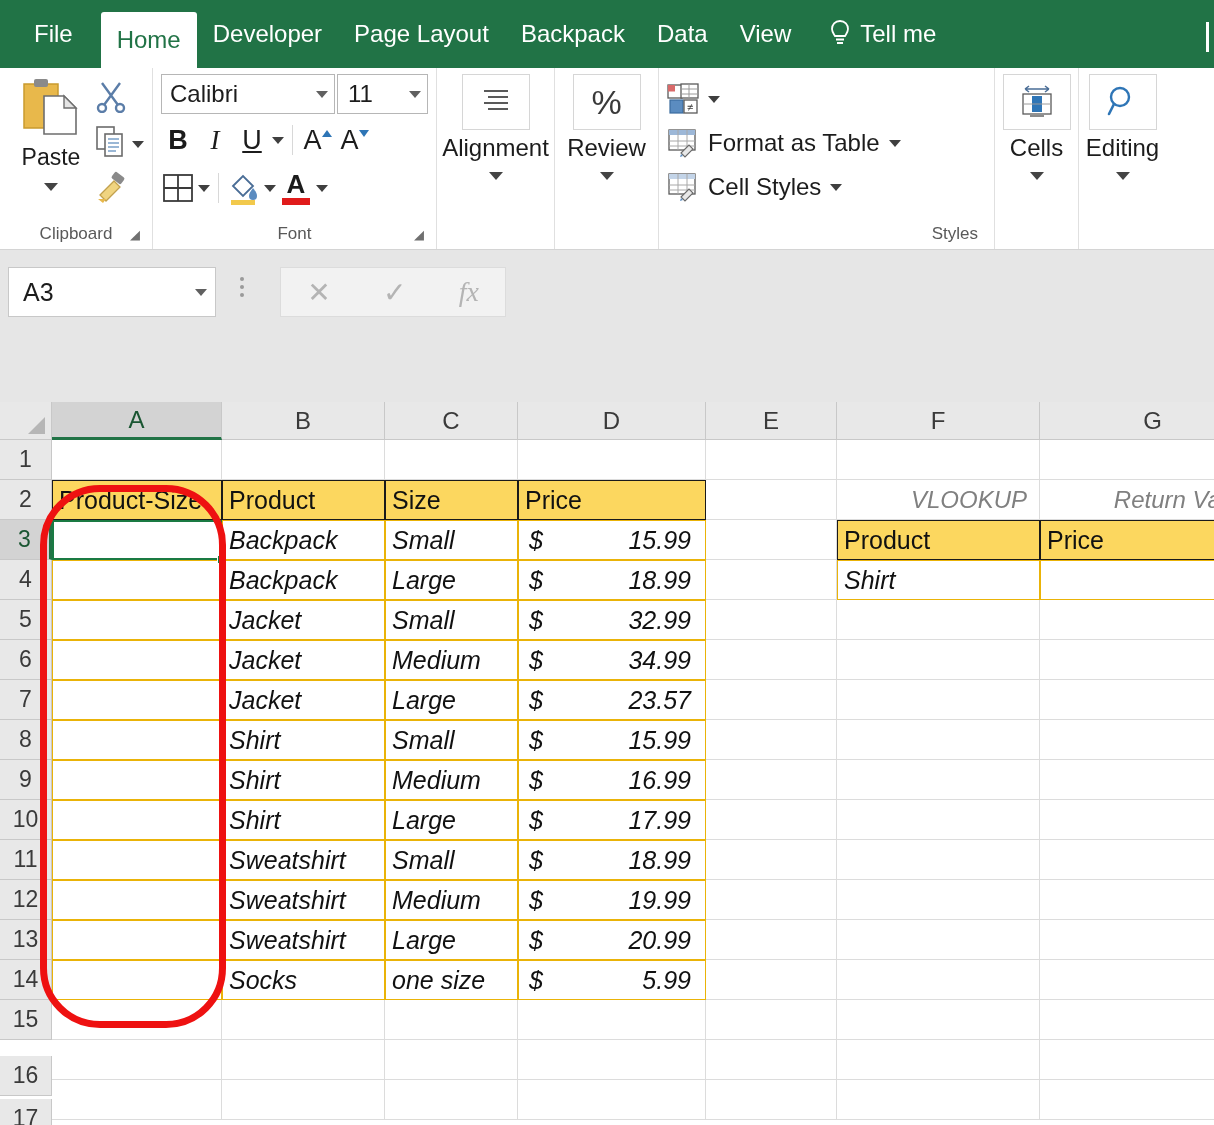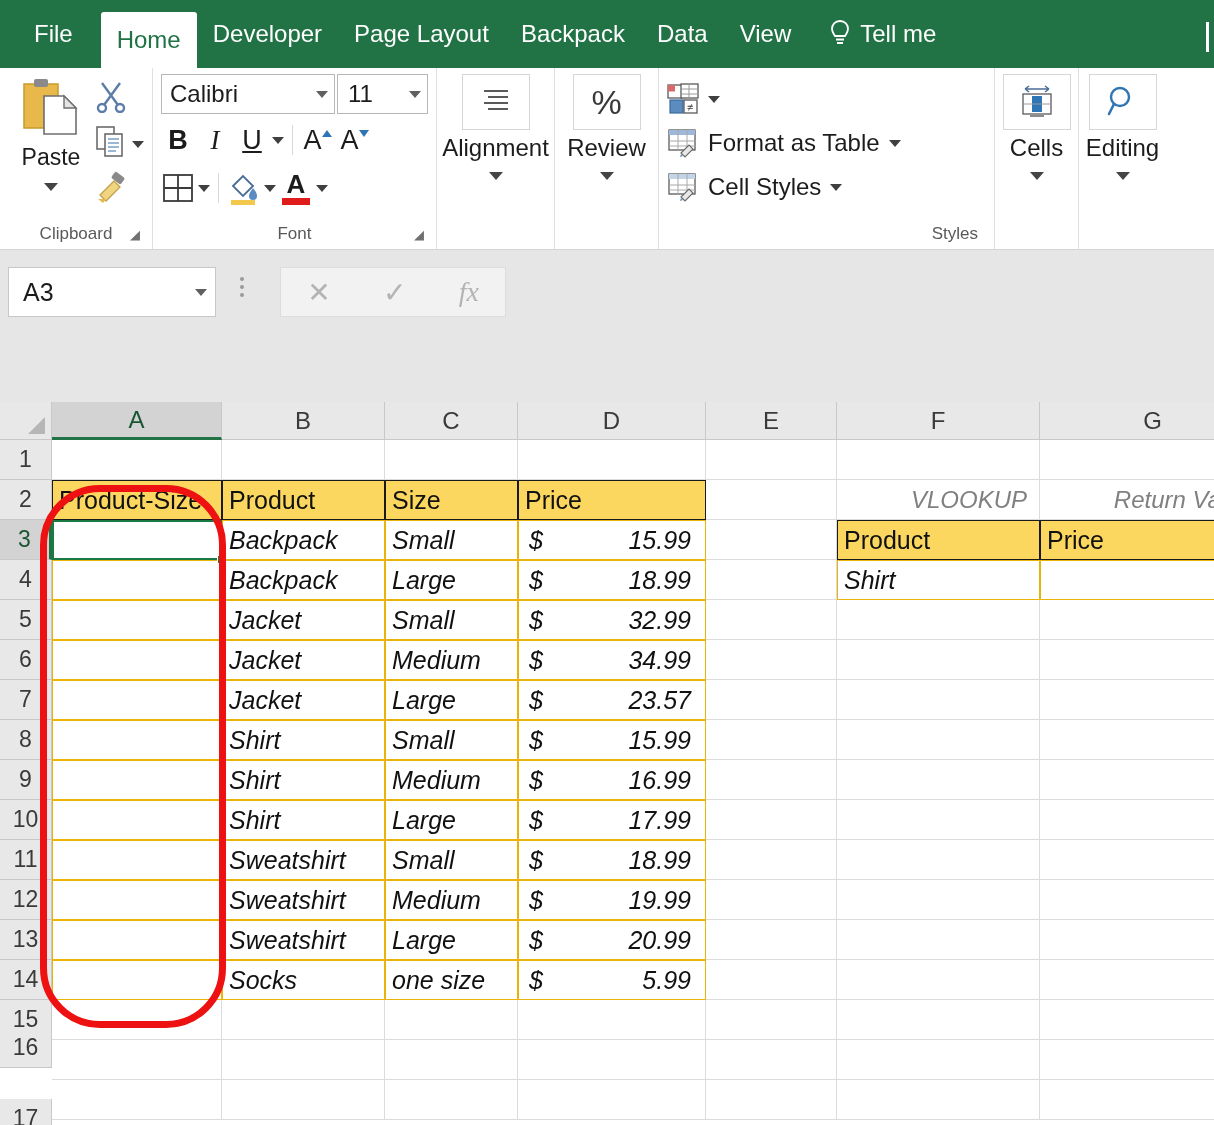--- a/index.html
+++ b/index.html
@@ -504,21 +504,21 @@
         <div class="rowhdr" style="top: 200px; height: 40px;">6</div>
         <div class="rowhdr" style="top: 240px; height: 40px;">7</div>
         <div class="rowhdr" style="top: 280px; height: 40px;">8</div>
         <div class="rowhdr" style="top: 320px; height: 40px;">9</div>
         <div class="rowhdr" style="top: 360px; height: 40px;">10</div>
         <div class="rowhdr" style="top: 400px; height: 40px;">11</div>
         <div class="rowhdr" style="top: 440px; height: 40px;">12</div>
         <div class="rowhdr" style="top: 480px; height: 40px;">13</div>
         <div class="rowhdr" style="top: 520px; height: 40px;">14</div>
         <div class="rowhdr" style="top: 560px; height: 40px;">15</div>
-        <div class="rowhdr" style="top: 588px; height: 40px;">16</div>
+        <div class="rowhdr" style="top: 616px; height: 40px;">16</div>
         <div class="rowhdr" style="top: 640px; height: 40px; margin-top: 19px;">17</div>
       </div>
     <div class="cells" id="cells">
         <div class="cell" style="left: 0px; width: 170px; top: 0px; height: 40px;"></div>
         <div class="cell" style="left: 170px; width: 163px; top: 0px; height: 40px;"></div>
         <div class="cell" style="left: 333px; width: 133px; top: 0px; height: 40px;"></div>
         <div class="cell" style="left: 466px; width: 188px; top: 0px; height: 40px;"></div>
         <div class="cell" style="left: 654px; width: 131px; top: 0px; height: 40px;"></div>
         <div class="cell" style="left: 785px; width: 203px; top: 0px; height: 40px;"></div>
         <div class="cell" style="left: 988px; width: 226px; top: 0px; height: 40px;"></div>

